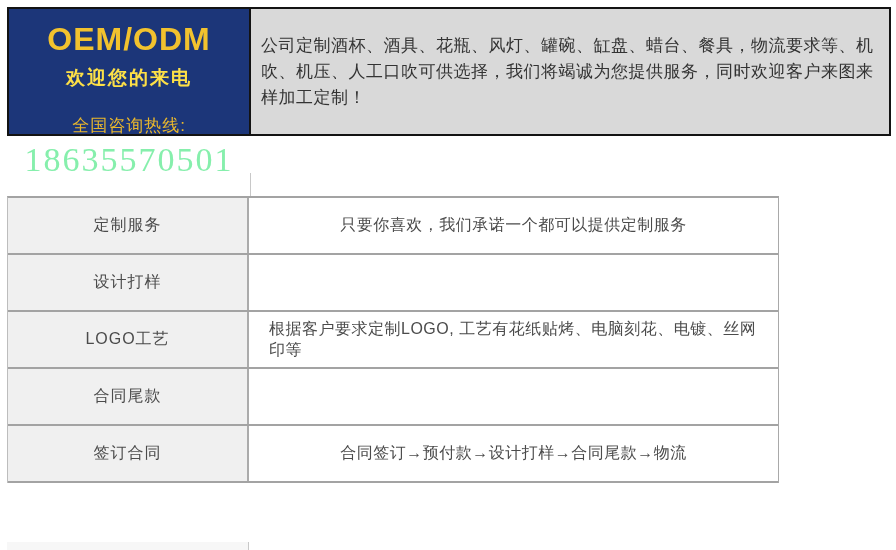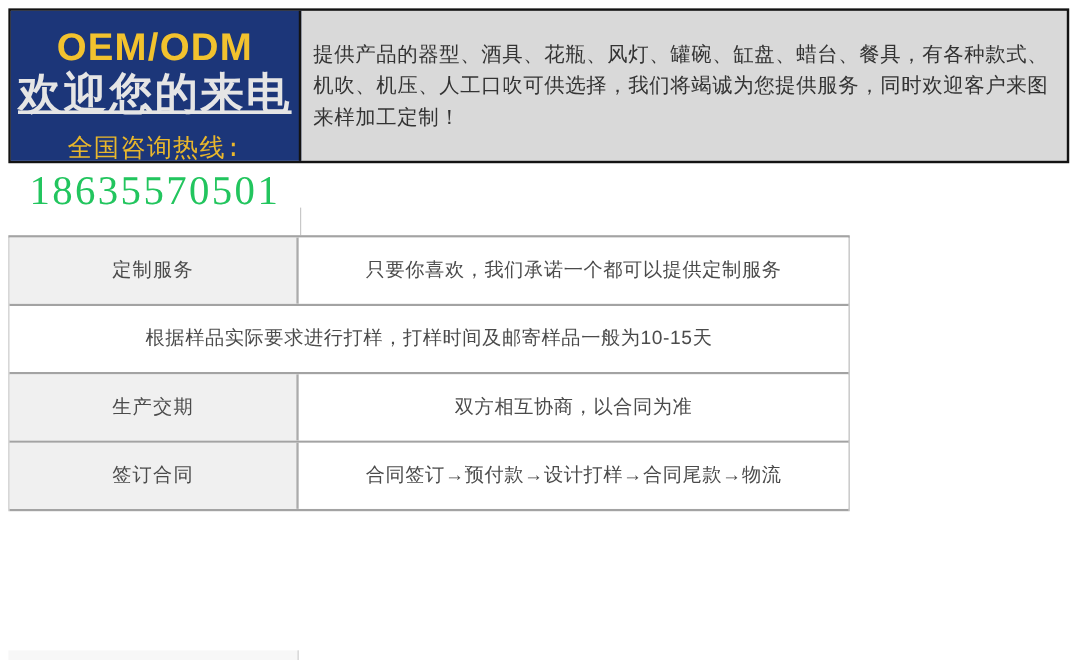--- a/index.html
+++ b/index.html
@@ -18,50 +18,48 @@
     width:242px;box-sizing:border-box;flex:0 0 242px;
     background:#1c3679;border-right:2px solid #131313;
     display:flex;flex-direction:column;align-items:center;
     padding-top:11px;
   }
   .brand-title{
     color:#f2c22e;font-size:32px;font-weight:bold;line-height:38px;
     letter-spacing:1px;
   }
   .brand-subtitle{
-    color:#e5e5e5;font-size:36px;font-weight:bold;line-height:40px;
+    color:#fde047;font-size:19px;font-weight:bold;line-height:40px;
     letter-spacing:2px;
-    text-decoration:underline;
   }
   .brand-hotline{
-    color:#e9b72c;font-size:21px;line-height:22px;margin-top:17px;
+    color:#e9b72c;font-size:17px;line-height:22px;margin-top:17px;
     letter-spacing:1px;
-    font-family:Liberation Mono, monospace;
   }
   .brand-phone{
-    color:#22c55e;font-size:34px;line-height:42px;margin-top:2px;
+    color:#86efac;font-size:34px;line-height:42px;margin-top:2px;
     font-family:"Liberation Serif","DejaVu Serif",serif;
     letter-spacing:2px;
   }
   .intro-box{
     flex:1;display:flex;align-items:center;box-sizing:border-box;
     padding:6px 8px 6px 10px;
   }
   .intro-text{
     margin:0;color:#333333;font-size:17px;line-height:26px;
     letter-spacing:0.5px;
   }
   
   .gridline-v{
     position:absolute;left:250px;top:173px;width:1px;height:23px;
     background:#c8c8c8;
   }
   
   .service-table{
-    position:absolute;left:7px;top:196px;width:701px;
+    position:absolute;left:7px;top:196px;width:772px;
     border-top:2px solid #a3a3a3;
     border-left:1px solid #bdbdbd;border-right:1px solid #a9a9a9;
     box-sizing:border-box;
   }
   .service-row{
     display:flex;height:55px;border-bottom:2px solid #a3a3a3;
   }
   .service-label{
     flex:0 0 241px;width:241px;box-sizing:border-box;
     background:#f0f0f0;border-right:2px solid #ababab;
@@ -88,37 +86,40 @@
 <body>
 
 <div class="top-section">
   <div class="brand-box">
     <div class="brand-title">OEM/ODM</div>
     <div class="brand-subtitle">欢迎您的来电</div>
     <div class="brand-hotline">全国咨询热线:</div>
     <div class="brand-phone">18635570501</div>
   </div>
   <div class="intro-box">
-    <p class="intro-text">提供产品的器型、酒具、花瓶、风灯、罐碗、缸盘、蜡台、餐具，有各种款式、机吹、机压、人工口吹可供选择，我们将竭诚为您提供服务，同时欢迎客户来图来样加工定制！</p>
+    <p class="intro-text">公司定制酒杯、酒具、花瓶、风灯、罐碗、缸盘、蜡台、餐具，物流要求等、机吹、机压、人工口吹可供选择，我们将竭诚为您提供服务，同时欢迎客户来图来样加工定制！</p>
   </div>
 </div>
 
 <div class="gridline-v"></div>
 
 <div class="service-table">
   <div class="service-row">
     <div class="service-label">定制服务</div>
     <div class="service-value">只要你喜欢，我们承诺一个都可以提供定制服务</div>
   </div>
   <div class="service-row">
-    <div class="service-value">根据样品实际要求进行打样，打样时间及邮寄样品一般为10-15天</div>
+    <div class="service-label">设计打样</div>
   </div>
   <div class="service-row">
-    <div class="service-label">生产交期</div>
-    <div class="service-value">双方相互协商，以合同为准</div>
+    <div class="service-label">LOGO工艺</div>
+    <div class="service-value">根据客户要求定制LOGO, 工艺有花纸贴烤、电脑刻花、电镀、丝网印等</div>
+  </div>
+  <div class="service-row">
+    <div class="service-label">合同尾款</div>
   </div>
   <div class="service-row">
     <div class="service-label">签订合同</div>
     <div class="service-value">合同签订→预付款→设计打样→合同尾款→物流</div>
   </div>
 </div>
 
 <div class="partial-row">
   <div class="p-left"></div>
   <div class="p-right"></div>

